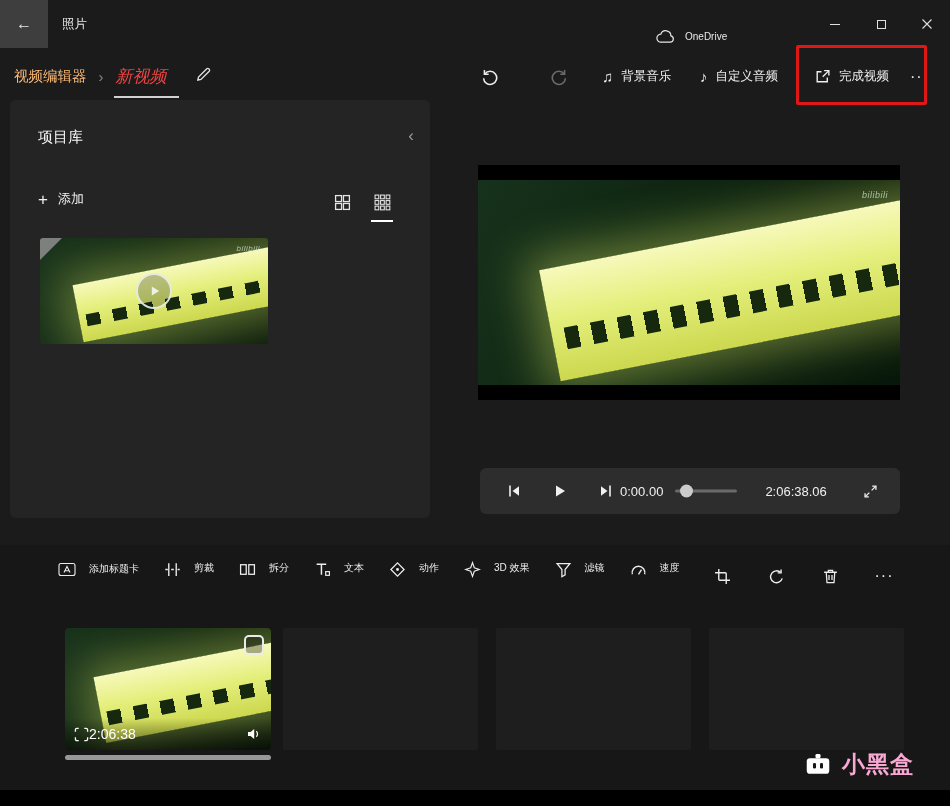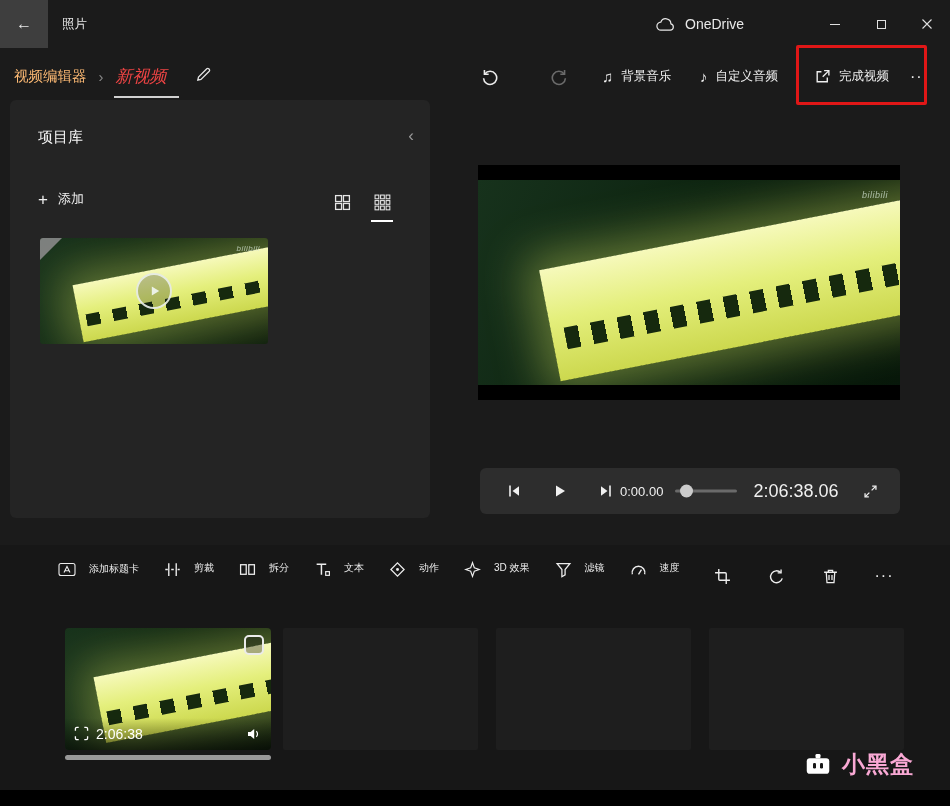--- a/index.html
+++ b/index.html
@@ -6,21 +6,21 @@
   html,body{width:950px;height:806px;}
   body{position:relative;background:#1b1b1b;font-family:"Liberation Sans","DejaVu Sans",sans-serif;color:#ececec;overflow:hidden;}
   button{background:none;border:none;color:inherit;font:inherit;cursor:pointer;padding:0;}
   svg{display:block;}
   .icon{display:inline-flex;align-items:center;justify-content:center;}
 
   
   .titlebar{position:absolute;top:0;left:0;width:100%;height:48px;background:#1b1b1b;}
   .back-btn{position:absolute;left:0;top:0;width:48px;height:48px;background:#3e3e3e;display:flex;align-items:center;justify-content:center;font-size:16px;color:#e8e8e8;}
   .app-title{position:absolute;left:62px;top:0;height:48px;display:flex;align-items:center;font-size:12.5px;color:#e8e8e8;}
-  .onedrive{position:absolute;left:656px;top:0;height:48px;display:flex;align-items:center;gap:9px;font-size:14px;color:#e8e8e8;}
+  .onedrive{position:absolute;left:656px;top:12px;height:48px;display:flex;align-items:center;gap:9px;font-size:10px;color:#e8e8e8;}
   .win-controls{position:absolute;right:0;top:0;height:48px;display:flex;}
   .win-btn{width:46px;height:48px;display:flex;align-items:center;justify-content:center;color:#e0e0e0;}
   .min-glyph{width:10px;height:1px;background:#e0e0e0;}
   .max-glyph{width:9px;height:9px;border:1px solid #e0e0e0;}
 
   
   .topbar{position:absolute;top:48px;left:0;width:100%;height:57px;}
   .breadcrumb{position:absolute;left:14px;top:0;height:57px;display:flex;align-items:center;}
   .crumb-root{font-size:14.5px;color:#fdba74;}
   .crumb-sep{margin:0 12px;color:#8a8a8a;font-size:15px;}
@@ -66,33 +66,33 @@
   
   .playback{position:absolute;left:480px;top:468px;width:420px;height:46px;background:#2d2d2d;border-radius:6px;display:flex;align-items:center;padding:0 16px;}
   .pb-btn{width:28px;height:30px;display:flex;align-items:center;justify-content:center;color:#f0f0f0;}
   .pb-prev{margin-left:4px;}
   .pb-play{margin-left:18px;}
   .pb-next{margin-left:18px;}
   .pb-current{font-size:13px;color:#f0f0f0;}
   .pb-slider{margin-left:12px;width:62px;height:30px;position:relative;cursor:pointer;}
   .pb-track{position:absolute;left:0;right:0;top:50%;height:3px;transform:translateY(-50%);background:#6a6a6a;border-radius:2px;}
   .pb-knob{position:absolute;left:5px;top:50%;transform:translateY(-50%);width:13px;height:13px;border-radius:50%;background:#cbcbcb;}
-  .pb-total{margin-left:16px;font-size:18px;color:#f0f0f0;}
+  .pb-total{margin-left:28px;font-size:13px;color:#f0f0f0;}
   .pb-full{margin-left:auto;}
 
   
   .bottom{position:absolute;left:0;top:545px;width:100%;height:261px;background:#171717;}
   .story-toolbar{position:absolute;left:58px;top:16px;display:flex;align-items:center;gap:25px;}
   .story-item{display:flex;gap:13px;font-size:10px;color:#ededed;}
   .story-right{position:absolute;right:52px;top:16px;display:flex;align-items:center;gap:26px;}
   .icon-btn{width:28px;height:30px;display:flex;align-items:center;justify-content:center;color:#ededed;}
   .clip{position:absolute;left:65px;top:83px;width:206px;height:122px;border-radius:4px;overflow:hidden;cursor:pointer;}
   .clip-check{position:absolute;top:7px;right:7px;width:20px;height:20px;border:2px solid #ebebeb;border-radius:5px;background:rgba(25,25,25,.35);z-index:3;}
   .clip-bottom{position:absolute;left:0;right:0;bottom:0;height:32px;display:flex;align-items:center;background:linear-gradient(180deg,rgba(0,0,0,0),rgba(0,0,0,.55));z-index:3;}
-  .clip-time{display:flex;align-items:flex-start;gap:7px;margin-left:9px;font-size:14px;color:#ffffff;}
+  .clip-time{display:flex;align-items:center;margin-left:9px;font-size:14px;color:#ffffff;}
   .clip-audio{margin-left:auto;margin-right:9px;color:#ffffff;display:flex;}
   .timeline-scrollbar{position:absolute;left:65px;top:210px;width:206px;height:5px;background:#989898;border-radius:3px;cursor:pointer;}
   .empty-slot{position:absolute;top:83px;width:195px;height:122px;background:#1e1e1e;border-radius:2px;}
   .es-1{left:283px;} .es-2{left:496px;} .es-3{left:709px;}
   .brand{position:absolute;right:36px;top:204px;display:flex;align-items:center;gap:9px;z-index:3;}
   .brand-text{font-size:23px;font-weight:bold;color:#f9a8d4;letter-spacing:1px;}
   .bottom-strip{position:absolute;left:0;bottom:0;width:100%;height:16px;background:#000;z-index:1;}
 </style>
 </head>
 <body>

